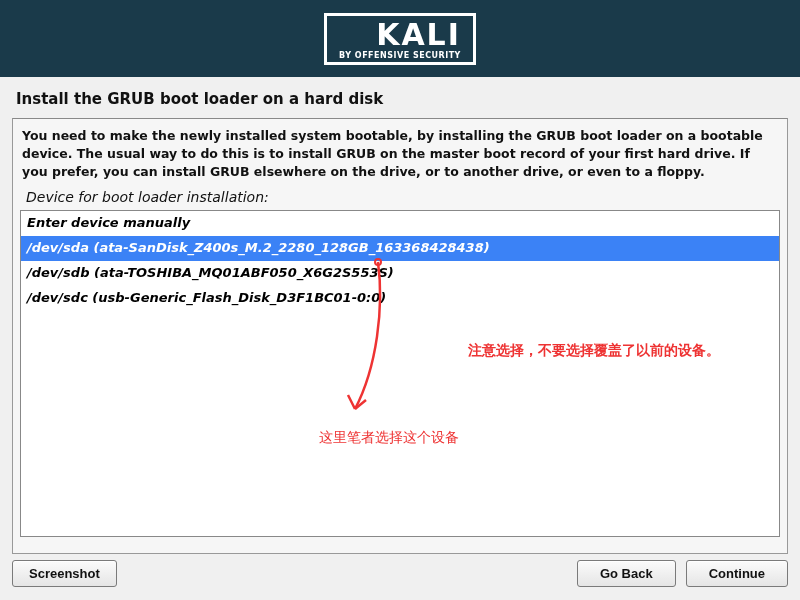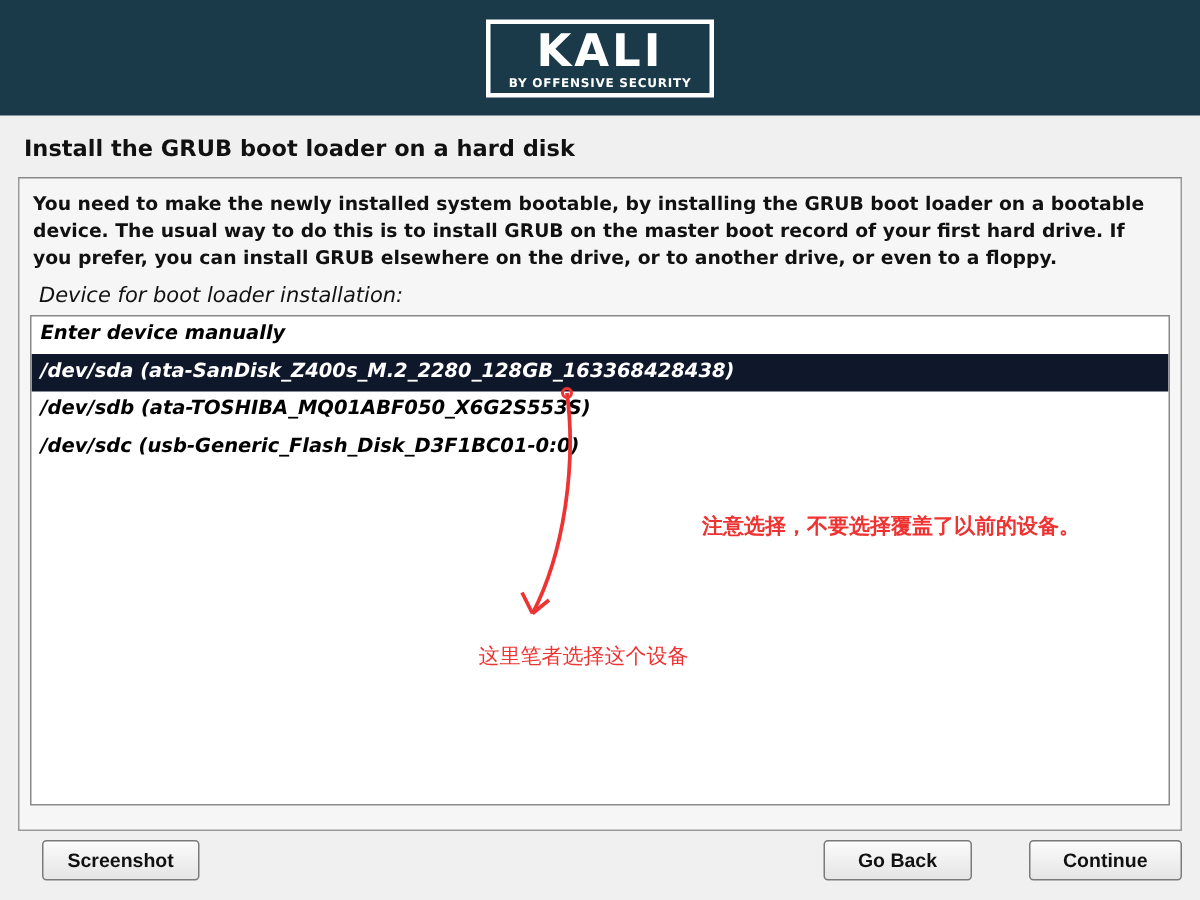--- a/index.html
+++ b/index.html
@@ -16,21 +16,21 @@
       width: 100%;
       height: 77px;
       background: #1a3a4a;
       display: flex;
       align-items: center;
       justify-content: center;
     }
     .logo-box {
       border: 3px solid #fff;
       padding: 4px 12px 2px 12px;
-      text-align: center;
+      text-align: right;
     }
     .logo-title {
       color: #fff;
       font-size: 30px;
       font-weight: bold;
       letter-spacing: 2px;
       line-height: 1;
     }
     .logo-sub {
       color: #fff;
@@ -76,33 +76,32 @@
     .list-item {
       padding: 3px 6px;
       font-size: 13px;
       font-weight: bold;
       color: #000;
       cursor: pointer;
       line-height: 1.45;
       font-style: italic;
     }
     .list-item.selected {
-      background: #0f172a;
+      background: #3b82f6;
       color: #fff;
     }
     .button-bar {
       position: absolute;
-      left: 16px;
+      left: 0;
       right: 0;
       bottom: 0;
       height: 46px;
       display: flex;
       align-items: center;
       padding: 0 12px 8px 12px;
-      gap: 28px;
     }
     .btn {
       background: linear-gradient(#fbfbfb, #e5e5e5);
       border: 1px solid #7a7a7a;
       border-radius: 3px;
       padding: 5px 16px;
       font-size: 13px;
       font-weight: bold;
       color: #111;
       cursor: pointer;

